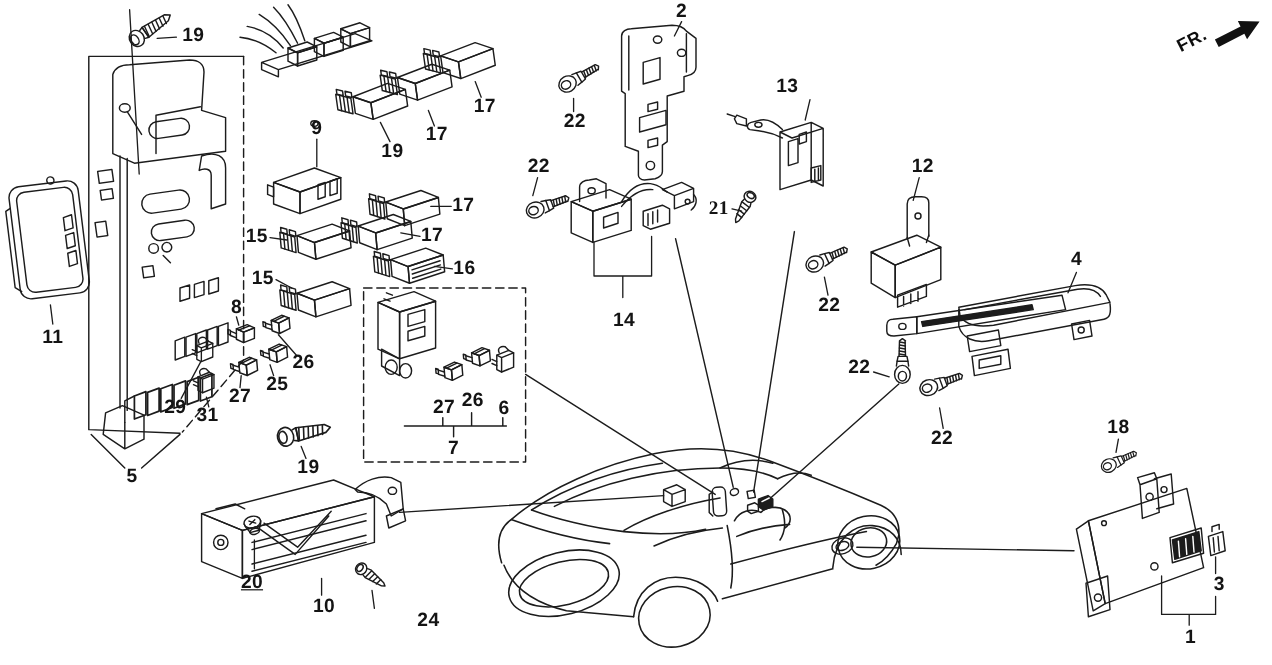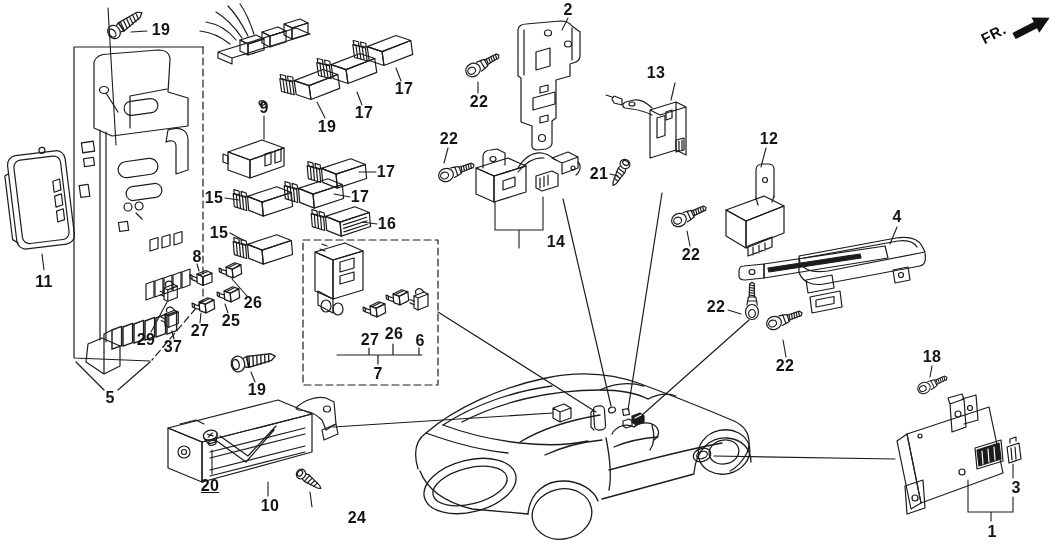--- a/index.html
+++ b/index.html
@@ -439,45 +439,45 @@
   </g>
 </g>
 </svg>
 
 <div id="callouts">
       <div class="callout" style="left: 161px; top: 30px;">19</div>
       <div class="callout" style="left: 568px; top: 10px;">2</div>
       <div class="callout" style="left: 479px; top: 102px;">22</div>
       <div class="callout" style="left: 449px; top: 139px;">22</div>
       <div class="callout" style="left: 656px; top: 73px;">13</div>
-      <div class="callout" style="left: 599px; top: 174px;">21</div>
+      <div class="callout" style="left: 599px; top: 174px; font-family: Liberation Serif, serif;">21</div>
       <div class="callout" style="left: 769px; top: 139px;">12</div>
       <div class="callout" style="left: 264px; top: 108px;">9</div>
       <div class="callout" style="left: 327px; top: 127px;">19</div>
       <div class="callout" style="left: 404px; top: 89px;">17</div>
       <div class="callout" style="left: 364px; top: 113px;">17</div>
       <div class="callout" style="left: 386px; top: 172px;">17</div>
       <div class="callout" style="left: 360px; top: 197px;">17</div>
       <div class="callout" style="left: 387px; top: 224px;">16</div>
       <div class="callout" style="left: 214px; top: 198px;">15</div>
       <div class="callout" style="left: 219px; top: 233px;">15</div>
       <div class="callout" style="left: 197px; top: 257px;">8</div>
       <div class="callout" style="left: 253px; top: 303px;">26</div>
       <div class="callout" style="left: 231px; top: 321px; text-align: right;">25</div>
       <div class="callout" style="left: 200px; top: 331px;">27</div>
       <div class="callout" style="left: 146px; top: 340px;">29</div>
-      <div class="callout" style="left: 173px; top: 347px;">37</div>
+      <div class="callout" style="left: 173px; top: 347px;">31</div>
       <div class="callout" style="left: 257px; top: 390px;">19</div>
       <div class="callout" style="left: 110px; top: 398px;">5</div>
       <div class="callout" style="left: 44px; top: 282px;">11</div>
       <div class="callout" style="left: 370px; top: 340px;">27</div>
       <div class="callout" style="left: 394px; top: 334px;">26</div>
       <div class="callout" style="left: 420px; top: 341px;">6</div>
       <div class="callout" style="left: 378px; top: 374px;">7</div>
-      <div class="callout" style="left: 520px; top: 242px; margin-left: 36px;">14</div>
+      <div class="callout" style="left: 520px; top: 268px;">14</div>
       <div class="callout" style="left: 691px; top: 255px;">22</div>
       <div class="callout" style="left: 897px; top: 217px;">4</div>
       <div class="callout" style="left: 716px; top: 307px;">22</div>
       <div class="callout" style="left: 785px; top: 366px;">22</div>
       <div class="callout" style="left: 932px; top: 357px;">18</div>
       <div class="callout" style="left: 210px; top: 486px; text-decoration: underline;">20</div>
       <div class="callout" style="left: 270px; top: 506px;">10</div>
       <div class="callout" style="left: 313px; top: 518px; margin-left: 44px;">24</div>
       <div class="callout" style="left: 1016px; top: 488px;">3</div>
       <div class="callout" style="left: 992px; top: 532px;">1</div>

